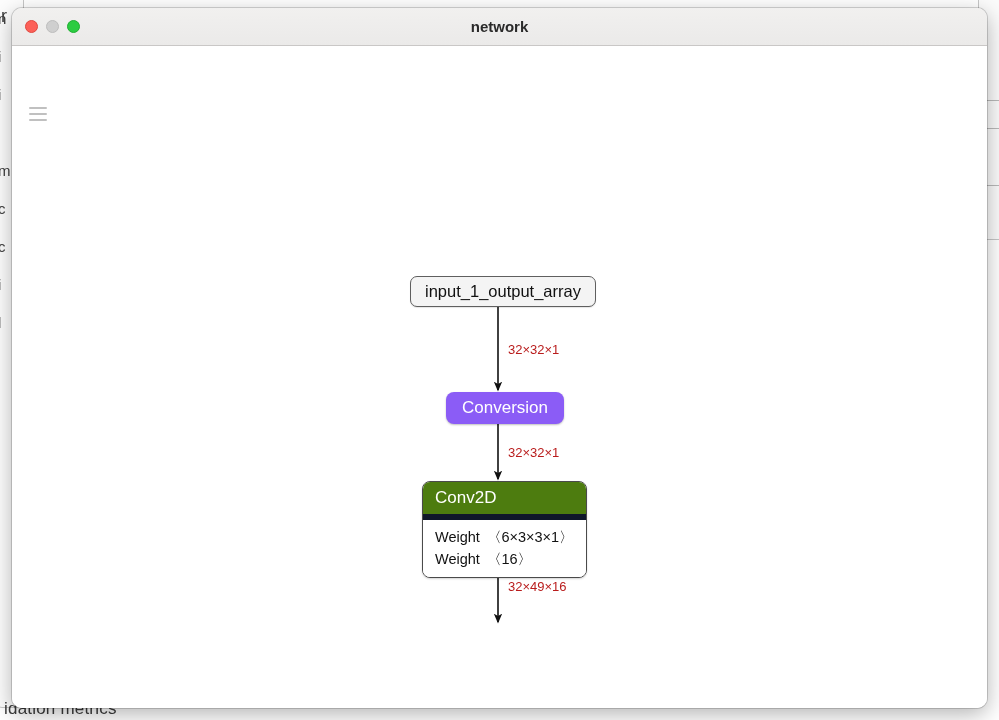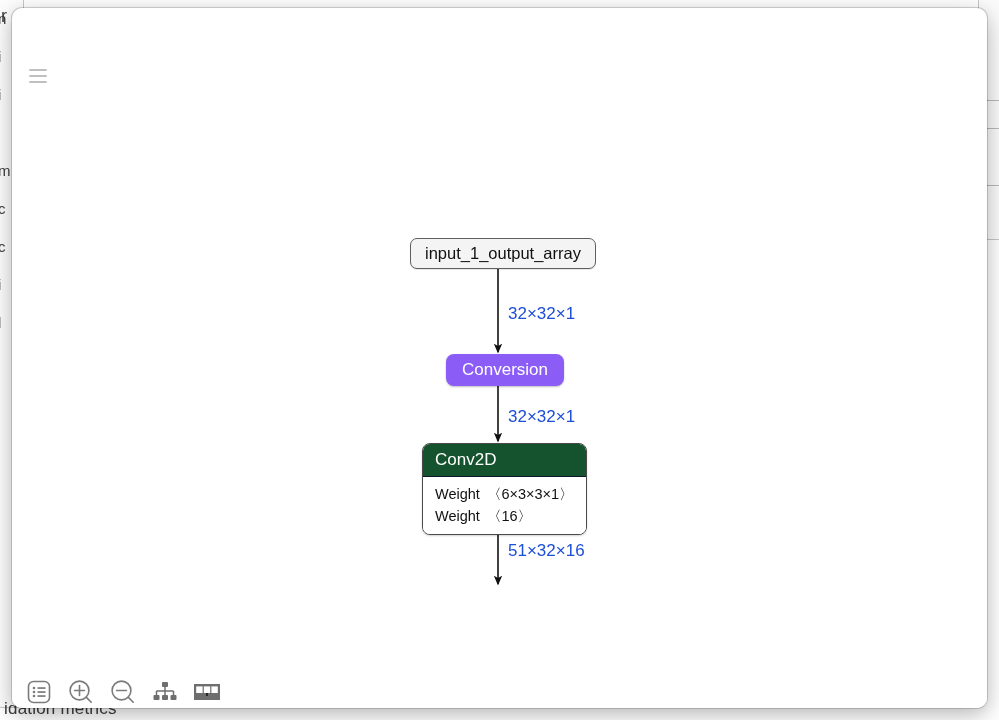--- a/index.html
+++ b/index.html
@@ -201,44 +201,44 @@
   }
 
   .node-op {
     border: 1px solid #4a4a4a;
     border-radius: 8px;
     background: #ffffff;
     overflow: hidden;
     box-shadow: 0 1px 2px rgba(0,0,0,.18);
   }
   .node-op .op-header {
-    background: #14532d;
+    background: #4d7c0f;
     color: #ffffff;
     font-size: 17px;
     padding: 5px 12px 6px 12px;
     line-height: 1.25;
-    border-bottom: 1px solid #0f172a;
+    border-bottom: 6px solid #0f172a;
   }
   .node-op .op-body {
     padding: 6px 12px 7px 12px;
     background: #ffffff;
   }
   .op-attr {
     font-size: 14.5px;
     color: #111111;
     line-height: 1.52;
     white-space: nowrap;
   }
   .op-attr .attr-name { font-weight: normal; }
   .op-attr .attr-value { margin-left: 7px; }
 
   .edge-label {
     position: absolute;
-    font-size: 17px;
-    color: #1d4ed8;
+    font-size: 13px;
+    color: #b91c1c;
     white-space: nowrap;
   }
 
   
   #toolbar {
     position: absolute;
     left: 12px;
     bottom: 8px;
     display: flex;
     align-items: center;
@@ -273,20 +273,28 @@
   <div id="bg-topleft-char">r</div>
   <div id="bg-bottom-text">idation metrics</div>
 
   <div id="bg-right-window" class="bg-window"></div>
   <div class="bg-right-line" style="top:100px"></div>
   <div class="bg-right-line" style="top:128px"></div>
   <div class="bg-right-line" style="top:185px"></div>
 
   <div id="app-window">
 
+    <div id="titlebar">
+      <div class="traffic-lights">
+        <div class="light close"></div>
+        <div class="light min"></div>
+        <div class="light max"></div>
+      </div>
+      <div id="window-title">network</div>
+    </div>
 
     <div id="canvas-area">
 
       <div id="menu-button">
         <span></span>
           <span></span>
           <span></span>
       </div>
 
       <svg id="graph" viewBox="0 0 975 663" preserveAspectRatio="none">
@@ -319,21 +327,21 @@
           </div>
           <div class="op-attr">
             <span class="attr-name">Weight</span><span class="attr-value">〈16〉</span>
           </div>
         </div>
       </div>
 
 
       <div class="edge-label" style="left:496px; top:252px;">32×32×1</div>
       <div class="edge-label" style="left:496px; top:355px;">32×32×1</div>
-      <div class="edge-label" style="left:496px; top:489px;">51×32×16</div>
+      <div class="edge-label" style="left:496px; top:489px;">32×49×16</div>
 
       <div id="toolbar">
 
         <div class="tool-btn">
           <svg width="26" height="26" viewBox="0 0 26 26">
             <rect x="2.5" y="2.5" width="21" height="21" rx="5" ry="5" fill="none" stroke="#7b7b7b" stroke-width="1.6"></rect>
             <circle cx="8" cy="9" r="1.3" fill="#7b7b7b"></circle>
             <circle cx="8" cy="13" r="1.3" fill="#7b7b7b"></circle>
             <circle cx="8" cy="17" r="1.3" fill="#7b7b7b"></circle>
             <rect x="11.5" y="8.2" width="8" height="1.7" fill="#7b7b7b"></rect>

